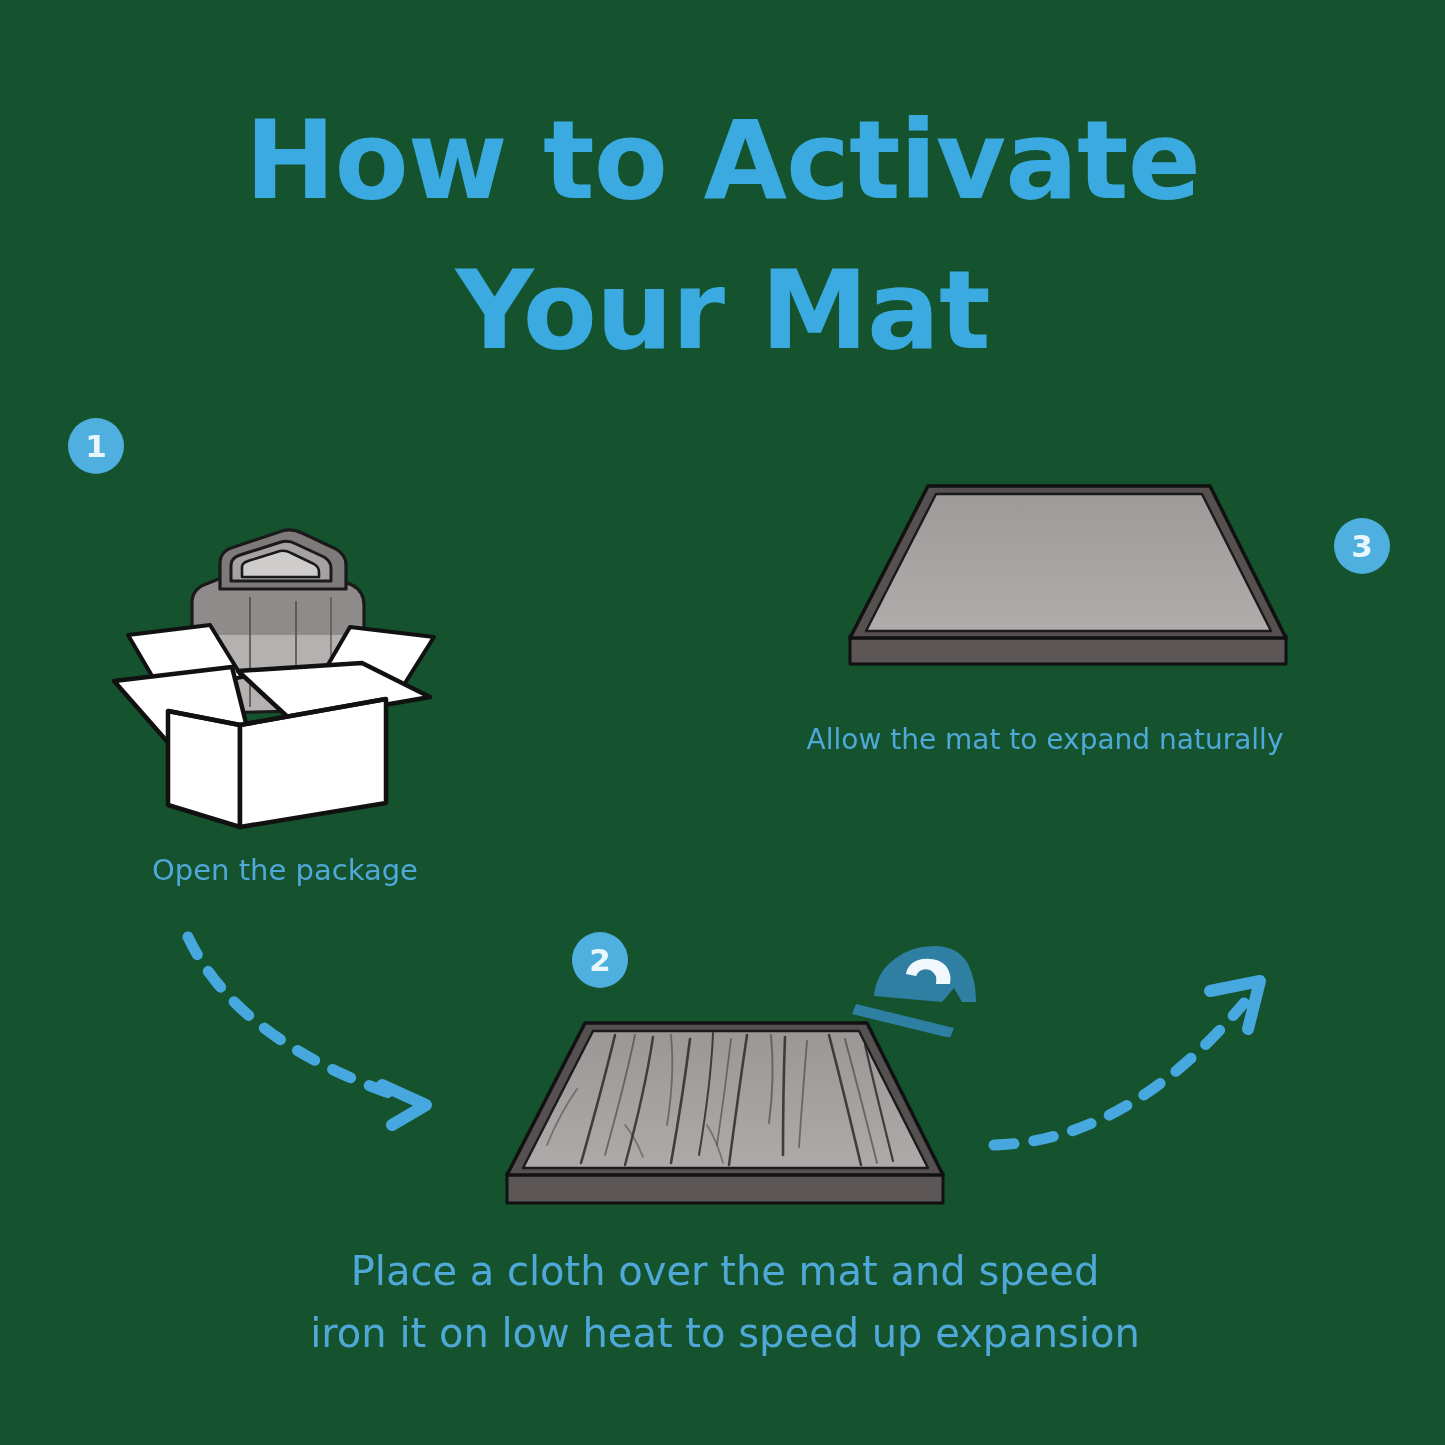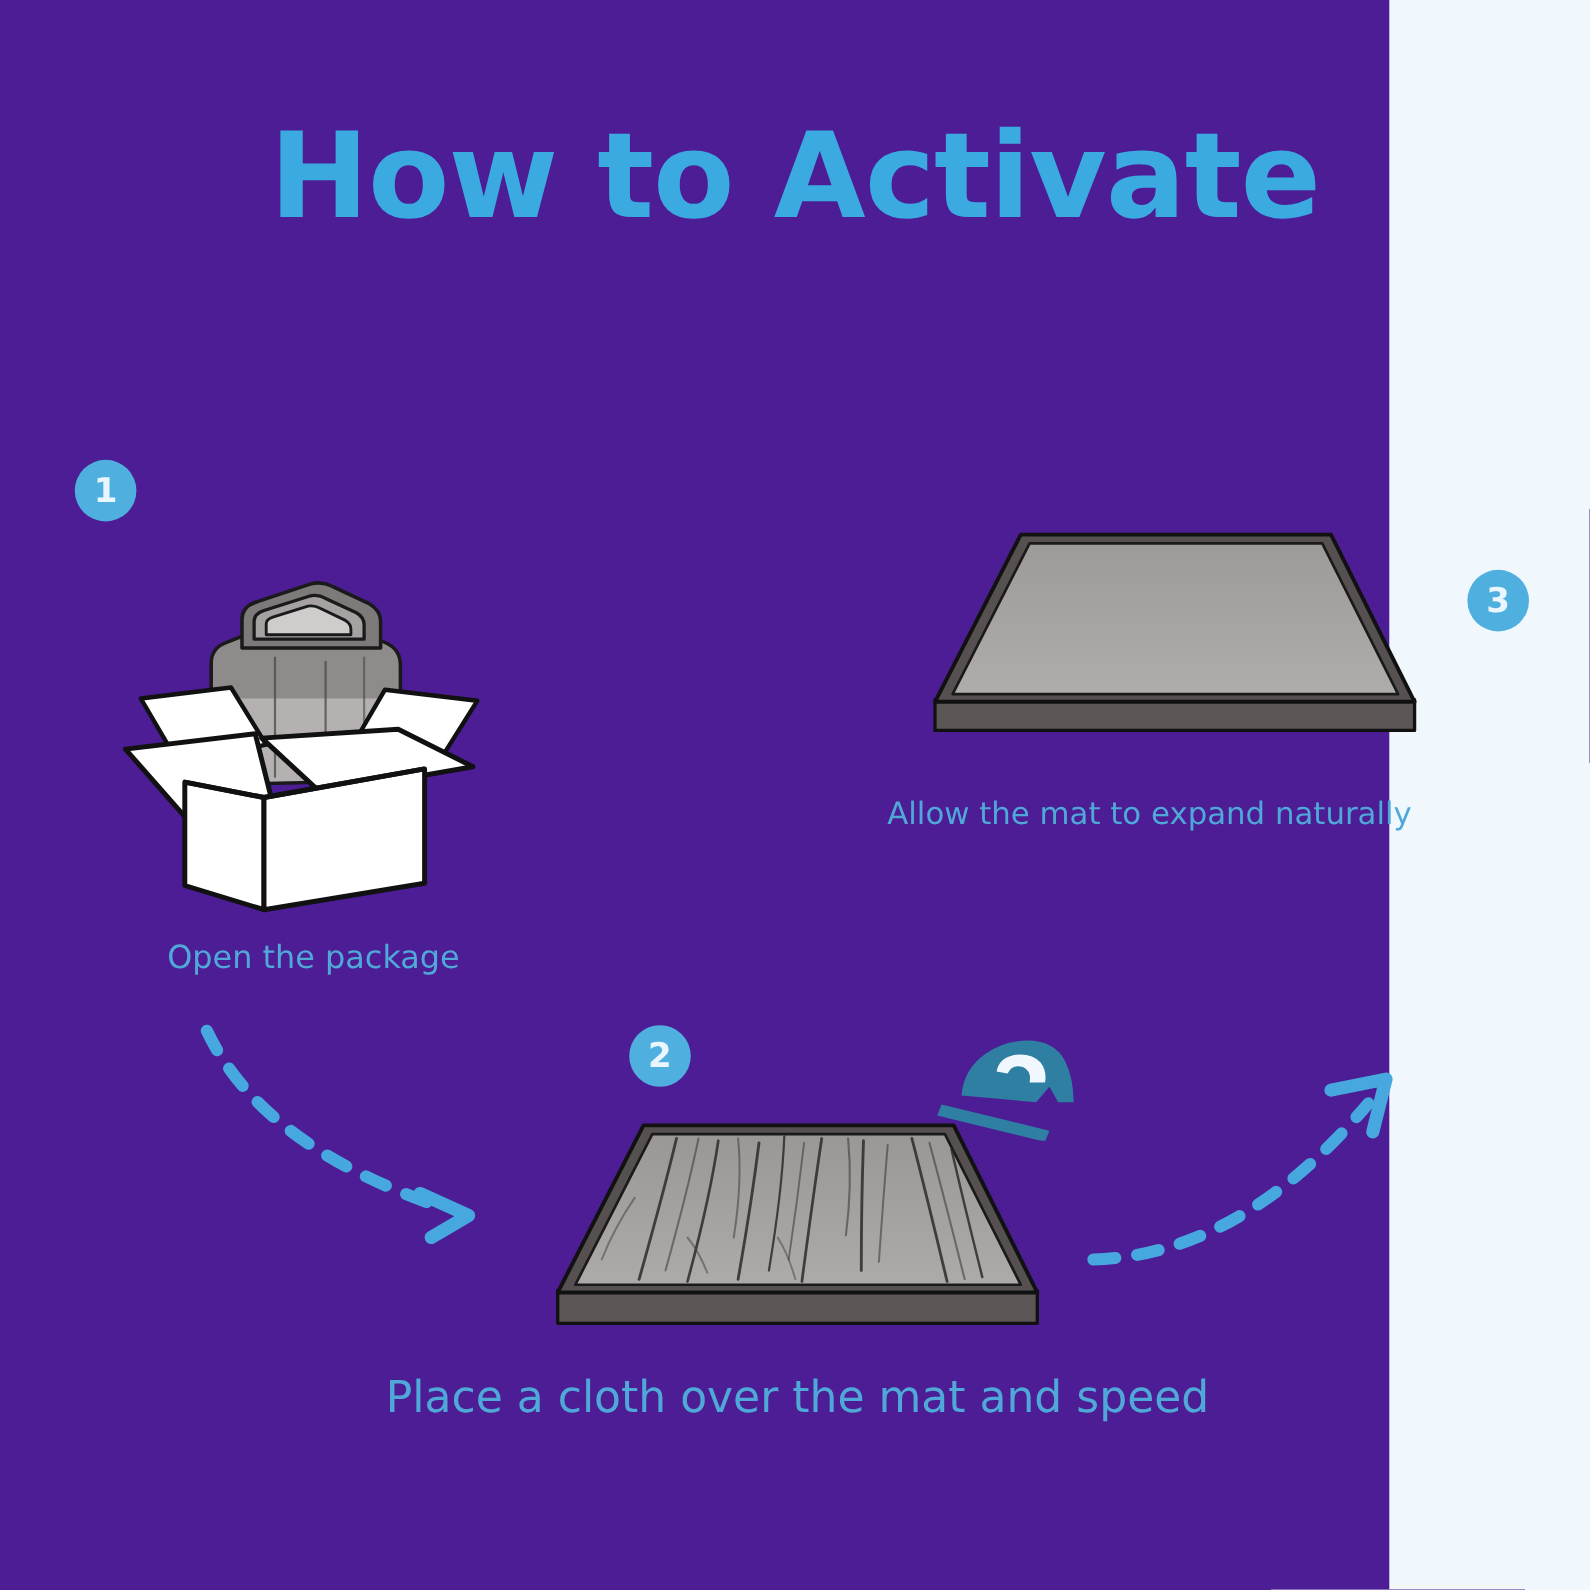--- a/index.html
+++ b/index.html
@@ -9,23 +9,23 @@
   body {
     width: 1445px;
     height: 1445px;
     background: #f0f8fd;
     font-family: "Liberation Sans", sans-serif;
     overflow: hidden;
     position: relative;
   }
   #canvas {
     position: relative;
-    width: 1263px;
+    width: 1445px;
     height: 1445px;
-    background: #4c1d95;
+    background: #14532d;
   }
 
   
   .title-block {
     position: absolute;
     top: 86px;
     left: 0;
     width: 1445px;
     text-align: center;
     user-select: none;
@@ -99,20 +99,21 @@
   #arrow-1 { left: 168px; top: 925px; width: 310px; height: 215px; }
   #arrow-2 { left: 978px; top: 955px; width: 310px; height: 230px; }
 </style>
 </head>
 <body>
 
 <div id="canvas">
 
   <div class="title-block">
     <span class="title-line">How to Activate</span>
+    <span class="title-line">Your Mat</span>
   </div>
 
   <div class="badge" id="badge-1">1</div>
 
   <div class="illus" id="illus-box">
     <svg viewBox="0 0 350 345" width="350" height="345" xmlns="http://www.w3.org/2000/svg">
 
       <g>
         <path d="M92 222 L92 118 Q92 104 106 99 L170 74 Q182 70 194 75 L252 100 Q264 106 264 120 L264 212 L252 224 L106 228 Z" fill="#8f8b8b" stroke="#1a1a1a" stroke-width="3.2" stroke-linejoin="round"></path>
 
@@ -216,20 +217,21 @@
         <path d="M380 40 Q392 92 408 156" stroke-width="2.2"></path>
         <path d="M62 140 Q74 110 92 84" stroke-width="1.8" opacity="0.5"></path>
         <path d="M140 120 Q150 132 158 152" stroke-width="1.8" opacity="0.5"></path>
         <path d="M222 120 Q232 136 238 158" stroke-width="1.7" opacity="0.5"></path>
       </g>
     </svg>
   </div>
 
   <div class="caption" id="caption-2">
     <span class="cap-line">Place a cloth over the mat and speed</span>
+    <span class="cap-line">iron it on low heat to speed up expansion</span>
   </div>
 
   <svg class="illus" id="arrow-1" viewBox="0 0 310 215" width="310" height="215" xmlns="http://www.w3.org/2000/svg">
     <path d="M20 12 Q70 118 238 174" fill="none" stroke="#46a8de" stroke-width="11" stroke-linecap="round" stroke-dasharray="20 20"></path>
     <path d="M214 160 L258 180 L224 200" fill="none" stroke="#46a8de" stroke-width="12" stroke-linecap="round" stroke-linejoin="round"></path>
   </svg>
 
   <svg class="illus" id="arrow-2" viewBox="0 0 310 230" width="310" height="230" xmlns="http://www.w3.org/2000/svg">
     <path d="M16 190 Q150 186 266 48" fill="none" stroke="#46a8de" stroke-width="11" stroke-linecap="round" stroke-dasharray="20 20"></path>
     <path d="M232 36 L282 26 L270 74" fill="none" stroke="#46a8de" stroke-width="12" stroke-linecap="round" stroke-linejoin="round"></path>

